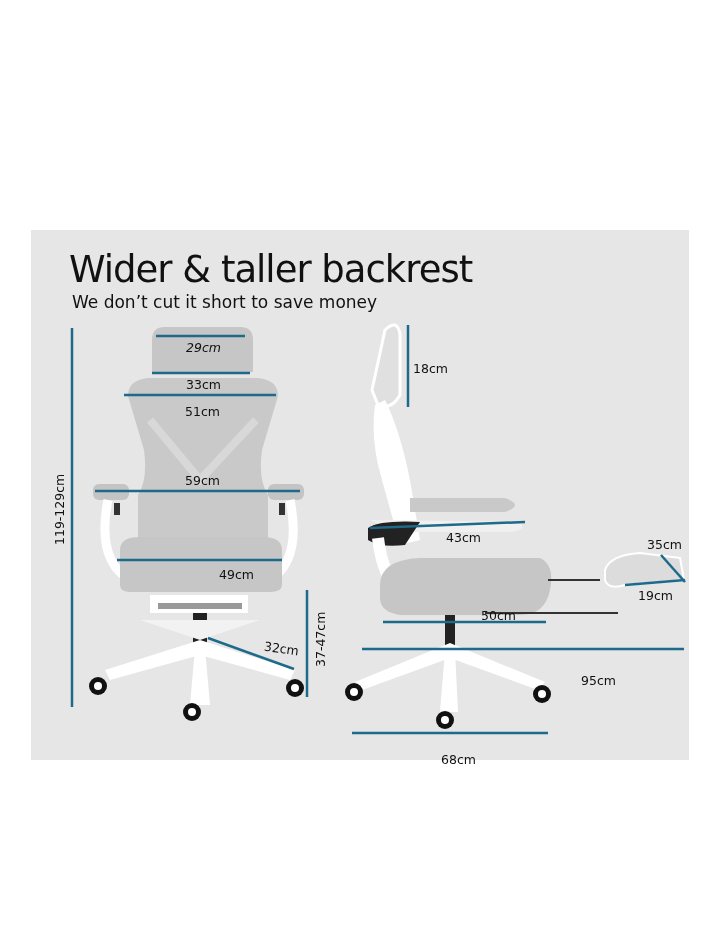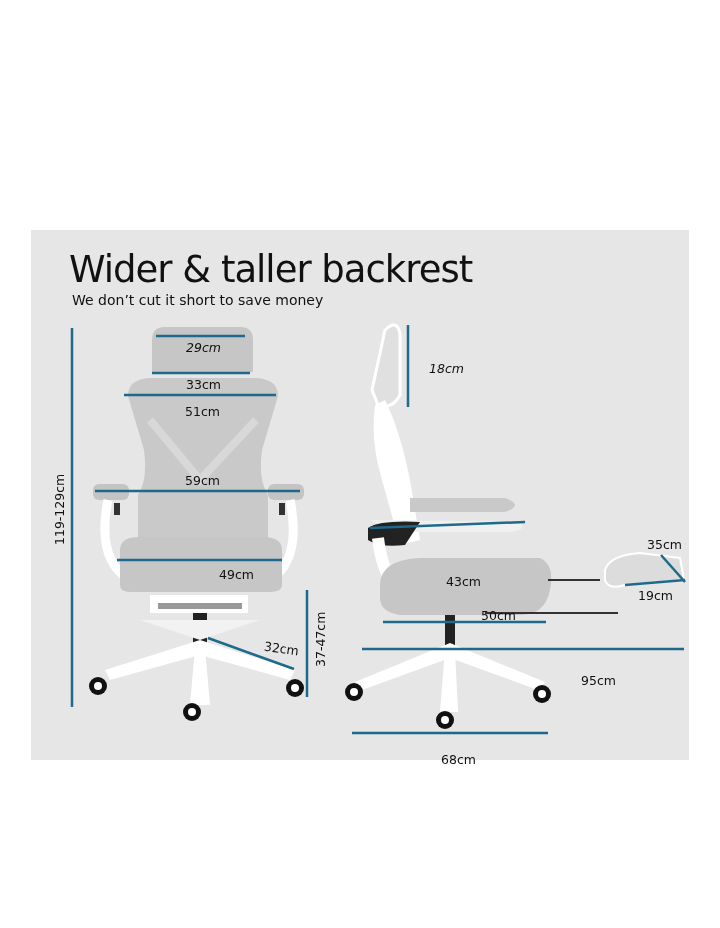--- a/index.html
+++ b/index.html
@@ -2,21 +2,21 @@
 <html><head>
 <meta charset="utf-8">
 <style>
   html, body { margin: 0; padding: 0; background: #ffffff; }
   body { width: 720px; height: 928px; position: relative; overflow: hidden;
          font-family: "DejaVu Sans", sans-serif; }
   .panel { position: absolute; left: 31px; top: 230px; width: 658px; height: 530px;
            background: #e6e6e6; }
   .title { position: absolute; left: 69px; top: 248px; font-size: 37px; color: #111;
            letter-spacing: -1px; font-family: "DejaVu Sans", sans-serif; font-weight: 400; white-space: nowrap; }
-  .subtitle { position: absolute; left: 72px; top: 292px; font-size: 14px; color: #111; white-space: nowrap; }
+  .subtitle { position: absolute; left: 72px; top: 292px; font-size: 17px; color: #111; white-space: nowrap; }
   .lbl { position: absolute; font-size: 12.5px; color: #111; white-space: nowrap; }
   .vlbl { position: absolute; font-size: 12.5px; color: #111; white-space: nowrap;
           transform: rotate(-90deg); transform-origin: left top; }
   svg.art { position: absolute; left: 0; top: 0; }
 </style>
 </head>
 <body>
 
 <div class="panel"></div>
 
@@ -112,19 +112,19 @@
 
 <div class="vlbl" style="left:52px; top:545px;">119-129cm</div>
 <div class="lbl" style="left:186px; top:340px;font-style:italic;">29cm</div>
 <div class="lbl" style="left:186px; top:377px;">33cm</div>
 <div class="lbl" style="left:185px; top:404px;text-align:right;">51cm</div>
 <div class="lbl" style="left:185px; top:473px;">59cm</div>
 <div class="lbl" style="left:192px; top:567px;margin-left:27px;">49cm</div>
 <div class="lbl" style="left:264px; top:641px; transform:rotate(8deg);">32cm</div>
 <div class="vlbl" style="left:313px; top:667px;">37-47cm</div>
 
-<div class="lbl" style="left:429px; top:361px;font-style:italic;">18cm</div>
-<div class="lbl" style="left:446px; top:530px;margin-top:44px;">43cm</div>
+<div class="lbl" style="left:413px; top:361px;">18cm</div>
+<div class="lbl" style="left:446px; top:530px;">43cm</div>
 <div class="lbl" style="left:647px; top:537px;text-align:center;">35cm</div>
 <div class="lbl" style="left:638px; top:588px;">19cm</div>
 <div class="lbl" style="left:481px; top:608px;">50cm</div>
 <div class="lbl" style="left:581px; top:653px;margin-top:20px;">95cm</div>
 <div class="lbl" style="left:441px; top:737px;margin-top:15px;">68cm</div>
 
 </body></html>

